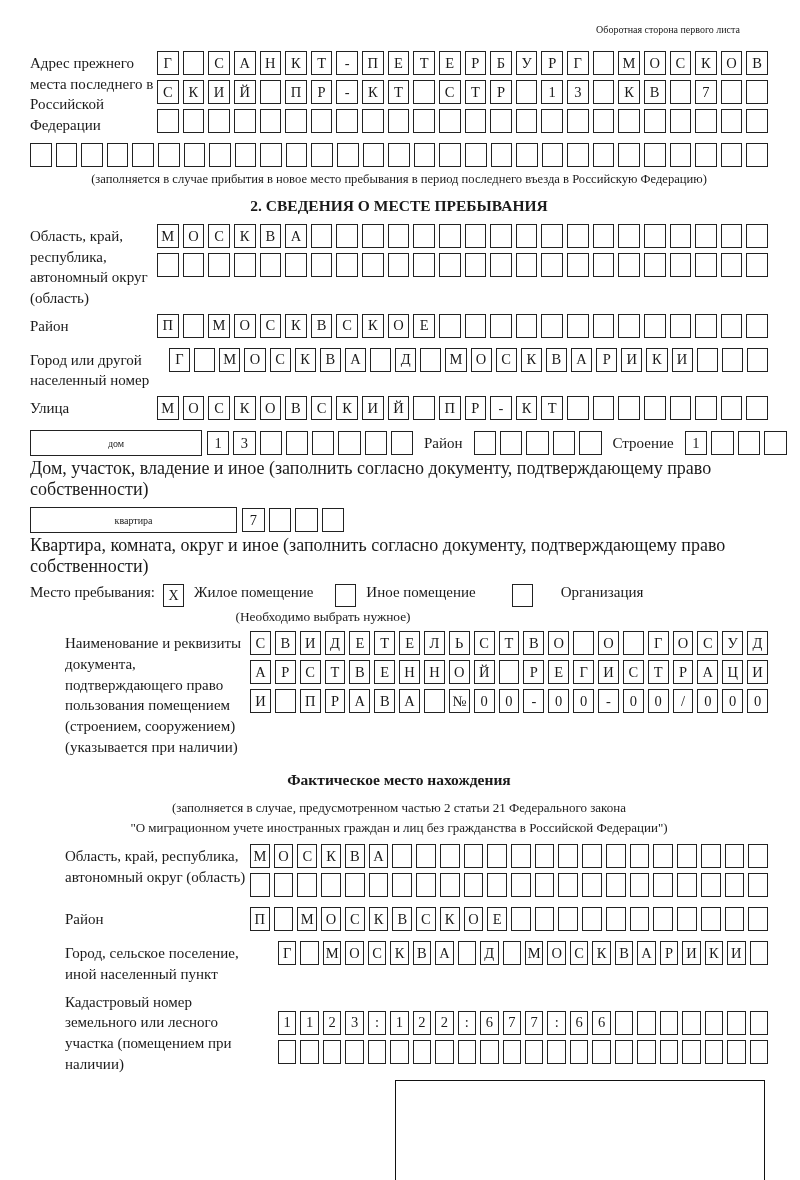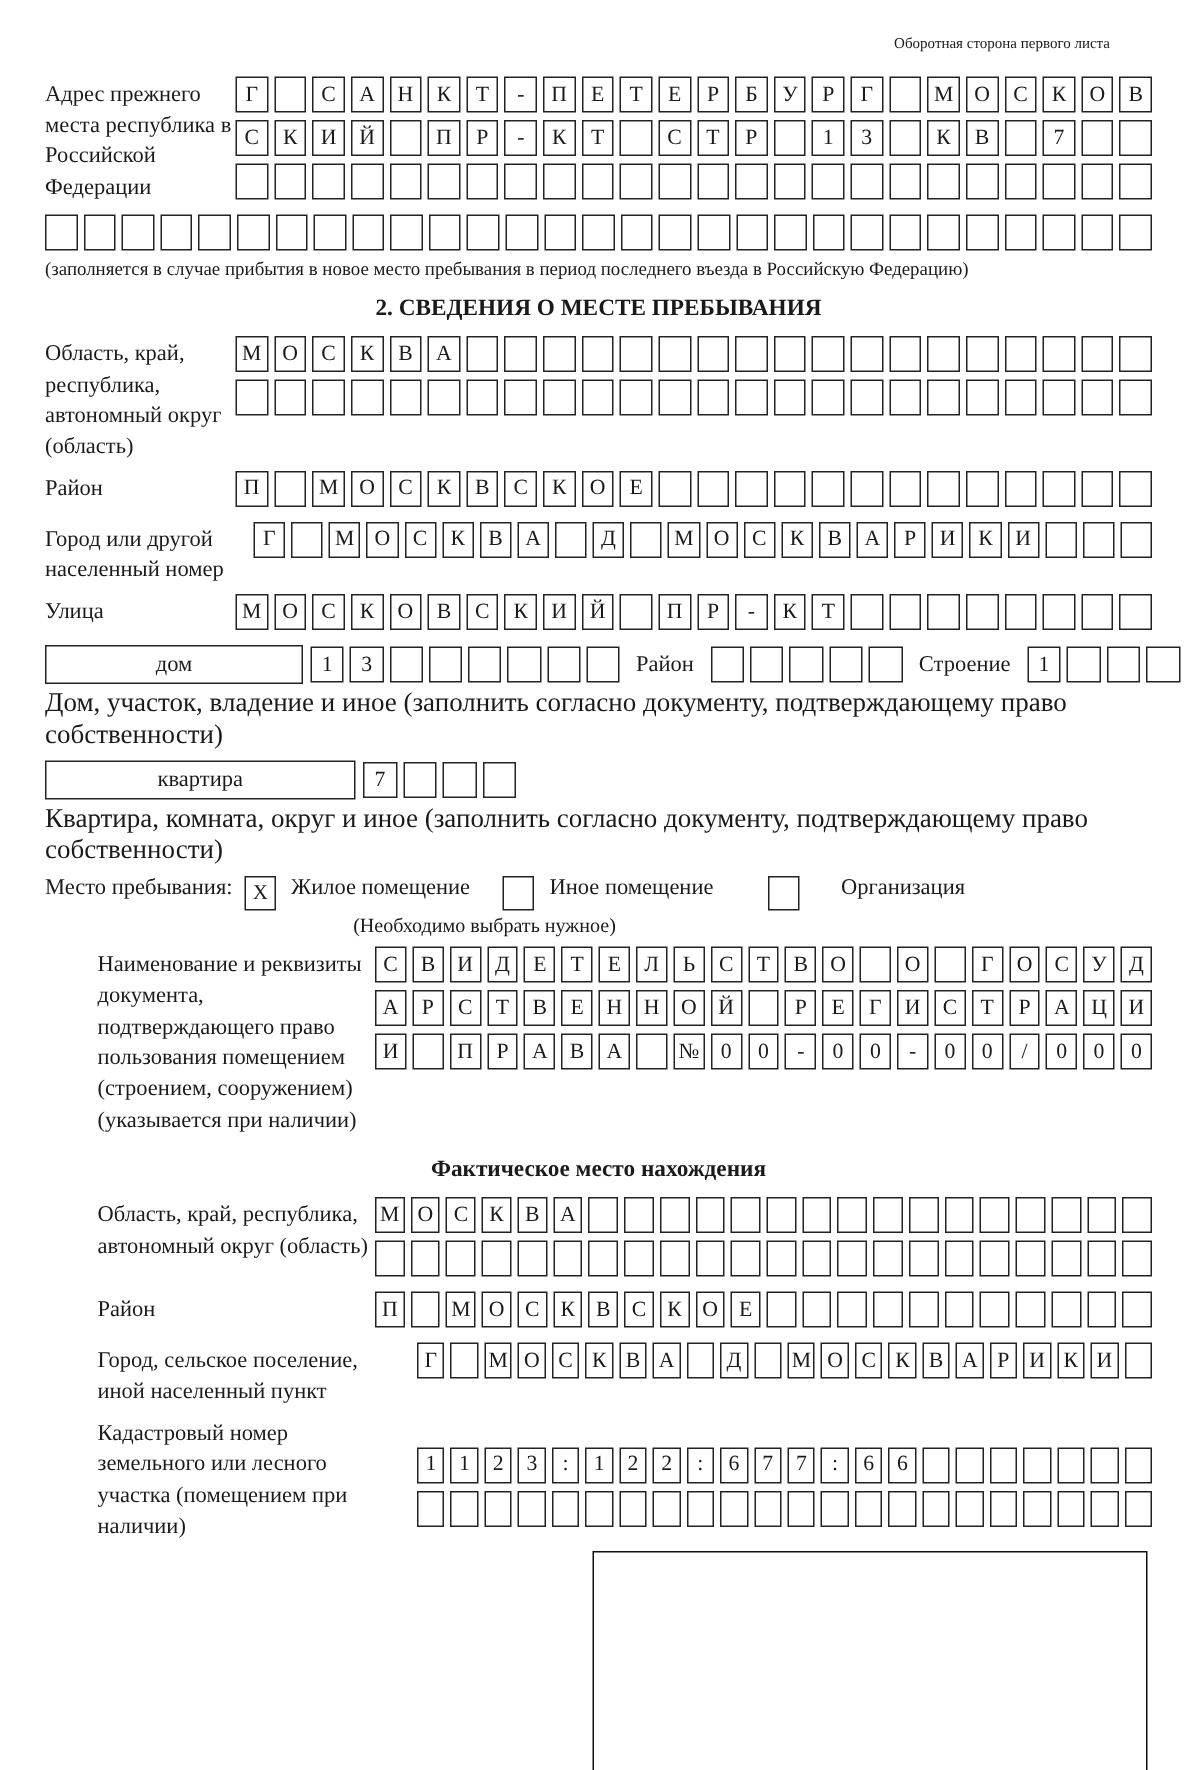--- a/index.html
+++ b/index.html
@@ -13,26 +13,26 @@
   .flabel-wide{width:185px;flex:0 0 185px;margin-left:35px;}
   .rows{flex:1;min-width:0;}
 
   .cellrow{display:grid;gap:4px;margin-bottom:5px;}
   .cell{border:1.5px solid #222;height:22px;display:flex;align-items:center;justify-content:center;
         font-size:14.5px;background:#fff;}
   .indent12{margin-left:12px;}
   .indent28{margin-left:28px;}
   .fullrow{margin-top:1px;}
 
-  .note-center{text-align:left;font-size:12.6px;margin:4px 0 8px 0;}
+  .note-center{text-align:center;font-size:12.6px;margin:4px 0 8px 0;}
   .sec-title{text-align:center;font-weight:bold;font-size:15.5px;margin:10px 0 9px 0;}
 
   .house-row{display:flex;align-items:center;gap:5px;margin-bottom:2px;}
   .boxlabel{border:1.5px solid #222;height:24px;display:flex;align-items:center;justify-content:center;
-            font-size:15px;}
+            font-size:10px;}
   .w170{width:170px;flex:0 0 170px;} .w205{width:205px;flex:0 0 205px;}
   .inlinegrid{display:grid;gap:4px;margin-bottom:0;}
   .g8{width:206px;flex:0 0 206px;} .g5{width:128px;flex:0 0 128px;} .g4{width:102px;flex:0 0 102px;}
   .inline-label{font-size:15px;padding:0 6px;white-space:nowrap;}
   .caption{font-size:18px;margin:2px 0 7px 0;}
 
   .stay-row{display:flex;font-size:15px;margin:3px 0 2px 0;}
   .checkbox{border:1.5px solid #222;width:19px;height:21px;display:inline-flex;align-items:center;
             justify-content:center;font-size:14px;margin:0 10px 0 8px;flex:0 0 19px;}
   .stay-note{font-size:13.4px;margin:1px 0 6px 118px;width:350px;text-align:center;}
@@ -42,21 +42,21 @@
   .s3notes{text-align:center;font-size:13px;line-height:1.5;margin-bottom:7px;}
 </style>
 </head>
 <body>
 
 <div class="page">
 
   <div class="header-note">Оборотная сторона первого листа</div>
 
   <div class="field">
-    <div class="flabel">Адрес прежнего места республика в Российской Федерации</div>
+    <div class="flabel">Адрес прежнего места последнего в Российской Федерации</div>
     <div class="rows">
       <div class="cellrow" style="grid-template-columns: repeat(24, 1fr);">
           <span class="cell">Г</span>
           <span class="cell"></span>
           <span class="cell">С</span>
           <span class="cell">А</span>
           <span class="cell">Н</span>
           <span class="cell">К</span>
           <span class="cell">Т</span>
           <span class="cell">-</span>
@@ -441,20 +441,24 @@
           <span class="cell">0</span>
           <span class="cell">/</span>
           <span class="cell">0</span>
           <span class="cell">0</span>
           <span class="cell">0</span>
         </div>
     </div>
   </div>
 
   <div class="sec-title" style="margin-top:14px;">Фактическое место нахождения</div>
+  <div class="s3notes">
+    <div>(заполняется в случае, предусмотренном частью 2 статьи 21 Федерального закона</div>
+    <div>"О миграционном учете иностранных граждан и лиц без гражданства в Российской Федерации")</div>
+  </div>
 
   <div class="field">
     <div class="flabel flabel-wide">Область, край, республика, автономный округ (область)</div>
     <div class="rows">
       <div class="cellrow" style="grid-template-columns: repeat(22, 1fr);">
           <span class="cell">М</span>
           <span class="cell">О</span>
           <span class="cell">С</span>
           <span class="cell">К</span>
           <span class="cell">В</span>

